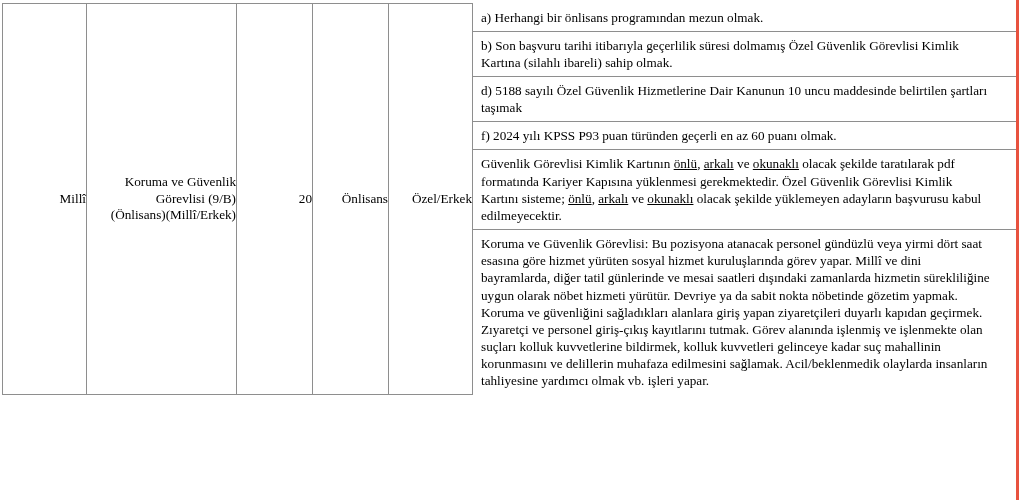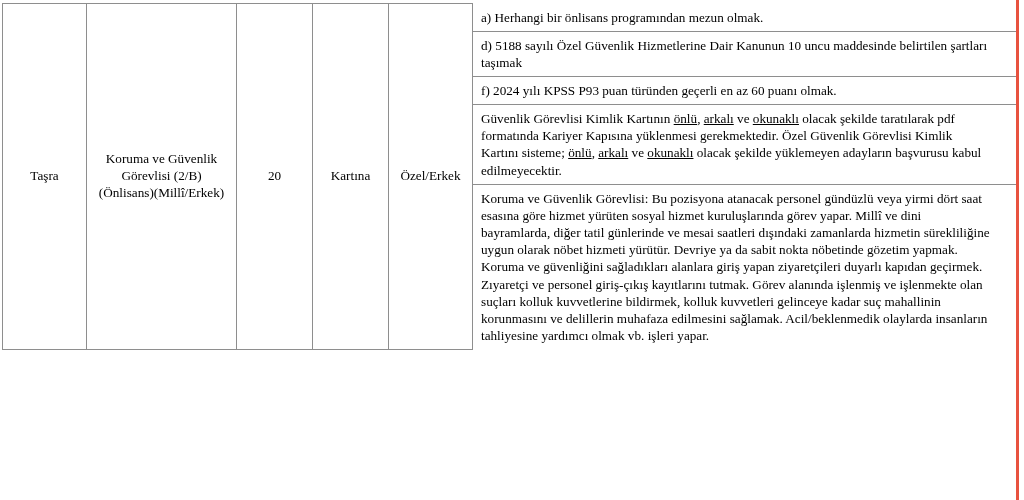--- a/index.html
+++ b/index.html
@@ -41,21 +41,21 @@
 
   
   col.c1 { width: 84px; }
   col.c2 { width: 150px; }
   col.c3 { width: 76px; }
   col.c4 { width: 76px; }
   col.c5 { width: 84px; }
   col.c6 { width: 544px; }
 
   td.left-cell {
-    text-align: center;
+    text-align: right;
     vertical-align: middle;
     padding: 2px 4px;
   }
   td.left-cell .cellline { display: block; }
 
   
   table.req-table {
     width: 100%;
     border-collapse: collapse;
     table-layout: fixed;
@@ -100,46 +100,49 @@
         <col class="c2">
         <col class="c3">
       <col class="c4">
         <col class="c5">
         <col class="c6">
     </colgroup>
     <tbody>
       <tr>
 
         <td class="left-cell">
-          <span class="cellline">Taşra</span>
+          <span class="cellline">Millî</span>
         </td>
 
         <td class="left-cell">
           <span class="cellline">Koruma ve Güvenlik</span>
-          <span class="cellline">Görevlisi (2/B)</span>
+          <span class="cellline">Görevlisi (9/B)</span>
           <span class="cellline">(Önlisans)(Millî/Erkek)</span>
         </td>
 
         <td class="left-cell">
           <span class="cellline">20</span>
         </td>
 
         <td class="left-cell">
-          <span class="cellline">Kartına</span>
+          <span class="cellline">Önlisans</span>
         </td>
 
         <td class="left-cell">
           <span class="cellline">Özel/Erkek</span>
         </td>
 
         <td class="nopad">
           <table class="req-table">
             <tbody>
               <tr>
                 <td class="req">a) Herhangi bir önlisans programından mezun olmak.</td>
+              </tr>
+              <tr>
+                <td class="req">b) Son başvuru tarihi itibarıyla geçerlilik süresi dolmamış Özel Güvenlik Görevlisi Kimlik Kartına (silahlı ibareli) sahip olmak.</td>
               </tr>
               <tr>
                 <td class="req">d) 5188 sayılı Özel Güvenlik Hizmetlerine Dair Kanunun 10 uncu maddesinde belirtilen şartları taşımak</td>
               </tr>
               <tr>
                 <td class="req">f) 2024 yılı KPSS P93 puan türünden geçerli en az 60 puanı olmak.</td>
               </tr>
 
               <tr>
                 <td class="req tall-note"><span>Güvenlik Görevlisi Kimlik Kartının </span><u class="ul">önlü</u><span>, </span><u class="ul">arkalı</u><span> ve </span><u class="ul">okunaklı</u><span> olacak şekilde taratılarak pdf formatında Kariyer Kapısına yüklenmesi gerekmektedir. Özel Güvenlik Görevlisi Kimlik Kartını sisteme; </span><u class="ul">önlü</u><span>, </span><u class="ul">arkalı</u><span> ve </span><u class="ul">okunaklı</u><span> olacak şekilde yüklemeyen adayların başvurusu kabul edilmeyecektir.</span></td>

